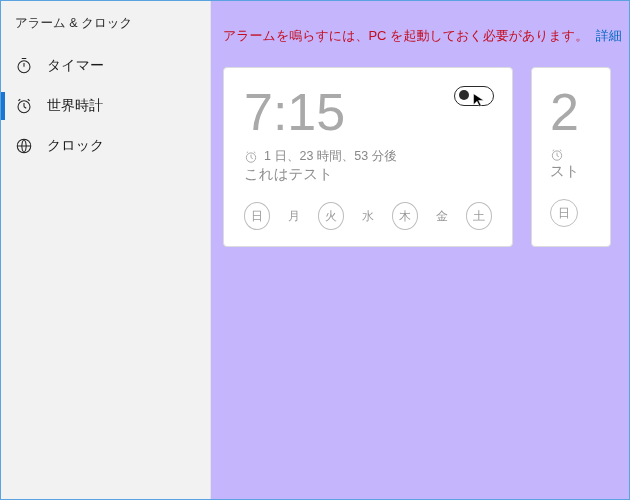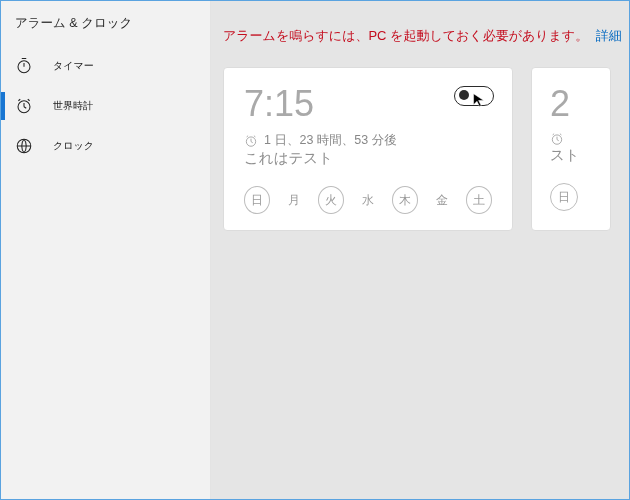--- a/index.html
+++ b/index.html
@@ -1,30 +1,30 @@
 <!DOCTYPE html>
 <html><head>
 <meta charset="utf-8">
 <style>
 * { margin: 0; padding: 0; box-sizing: border-box; font-family: "Yu Gothic UI", "Segoe UI", "Meiryo", sans-serif; }
 body { width: 630px; height: 500px; background: #fff; overflow: hidden; border: 1px solid #5aa3e0; }
 .app { display: flex; height: 100%; border-radius: 26px; }
 .sidebar { width: 210px; background: #f2f2f2; border-right: 1px solid #e3e3e3; padding-top: 6px; }
 .app-title { font-size: 12.5px; color: #2b2b2b; padding: 8px 14px 14px 14px; }
-.nav-item { display: flex; align-items: center; gap: 20px; height: 40px; padding: 0 14px; font-size: 10px; color: #1a1a1a; cursor: pointer; position: relative; }
+.nav-item { display: flex; align-items: center; gap: 14px; height: 40px; padding: 0 14px; font-size: 14px; color: #1a1a1a; cursor: pointer; position: relative; }
 .nav-item.active::before { content: ""; position: absolute; left: 0; top: 6px; bottom: 6px; width: 4px; background: #1976d2; }
 .nav-icon { width: 18px; height: 18px; display: inline-flex; align-items: center; justify-content: center; flex: 0 0 18px; }
 .nav-icon svg { width: 18px; height: 18px; stroke: #222; stroke-width: 1.4; fill: none; }
-.main { flex: 1; background: #e5e5e5; padding: 0 0 0 0; overflow: hidden; position: relative; }
+.main { flex: 1; background: #c4b5fd; padding: 0 0 0 0; overflow: hidden; position: relative; }
 .warn { font-size: 13px; color: #c40d1e; padding: 26px 6px 18px 12px; white-space: nowrap; }
 .warn a { color: #0067c0; text-decoration: none; margin-left: 4px; }
 .cards { display: flex; gap: 18px; padding: 4px 0 0 12px; }
 .card { width: 290px; border: 1px solid #dcdcdc; border-radius: 4px; padding: 18px 20px 16px 20px; background: #fff; position: relative; }
 .card.partial { width: 80px; overflow: hidden; padding-left: 18px; }
-.time { font-size: 36px; font-weight: 200; color: #a9a9a9; letter-spacing: 0px; line-height: 1; }
+.time { font-size: 52px; font-weight: 200; color: #a9a9a9; letter-spacing: 0px; line-height: 1; }
 .countdown-row { display: flex; align-items: center; gap: 6px; margin-top: 10px; color: #888; font-size: 12.5px; text-align: center; }
 .countdown-row svg { width: 14px; height: 14px; stroke: #999; stroke-width: 1.4; fill: none; }
 .alarm-name { color: #8f8f8f; font-size: 14.5px; }
 .days { display: flex; gap: 11px; margin-top: 18px; }
 .day { width: 28px; height: 28px; border-radius: 50%; display: flex; align-items: center; justify-content: center; font-size: 12px; color: #9a9a9a; }
 .day.ring { border: 1px solid #bdbdbd; }
 .toggle { position: absolute; top: 18px; right: 18px; width: 40px; height: 20px; border: 1.5px solid #2b2b2b; border-radius: 12px; background: #fff; }
 .toggle .knob { width: 10px; height: 10px; background: #2b2b2b; border-radius: 50%; position: absolute; top: 3.2px; left: 4px; }
 .cursor { position: absolute; top: 24px; right: 24px; pointer-events: none; }
 .cursor svg { width: 17px; height: 17px; }

